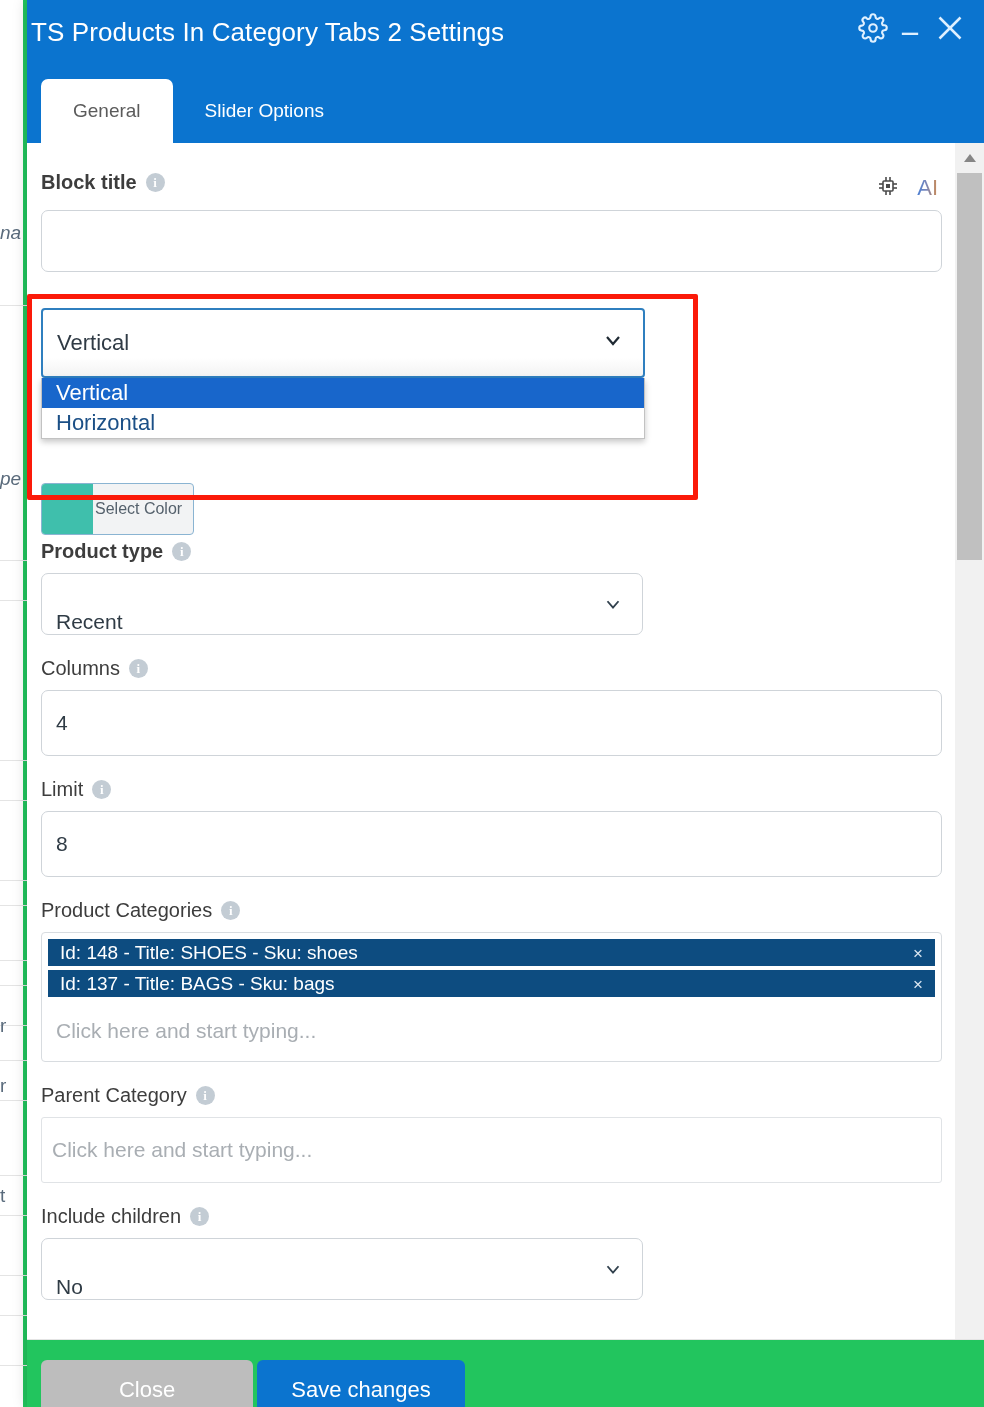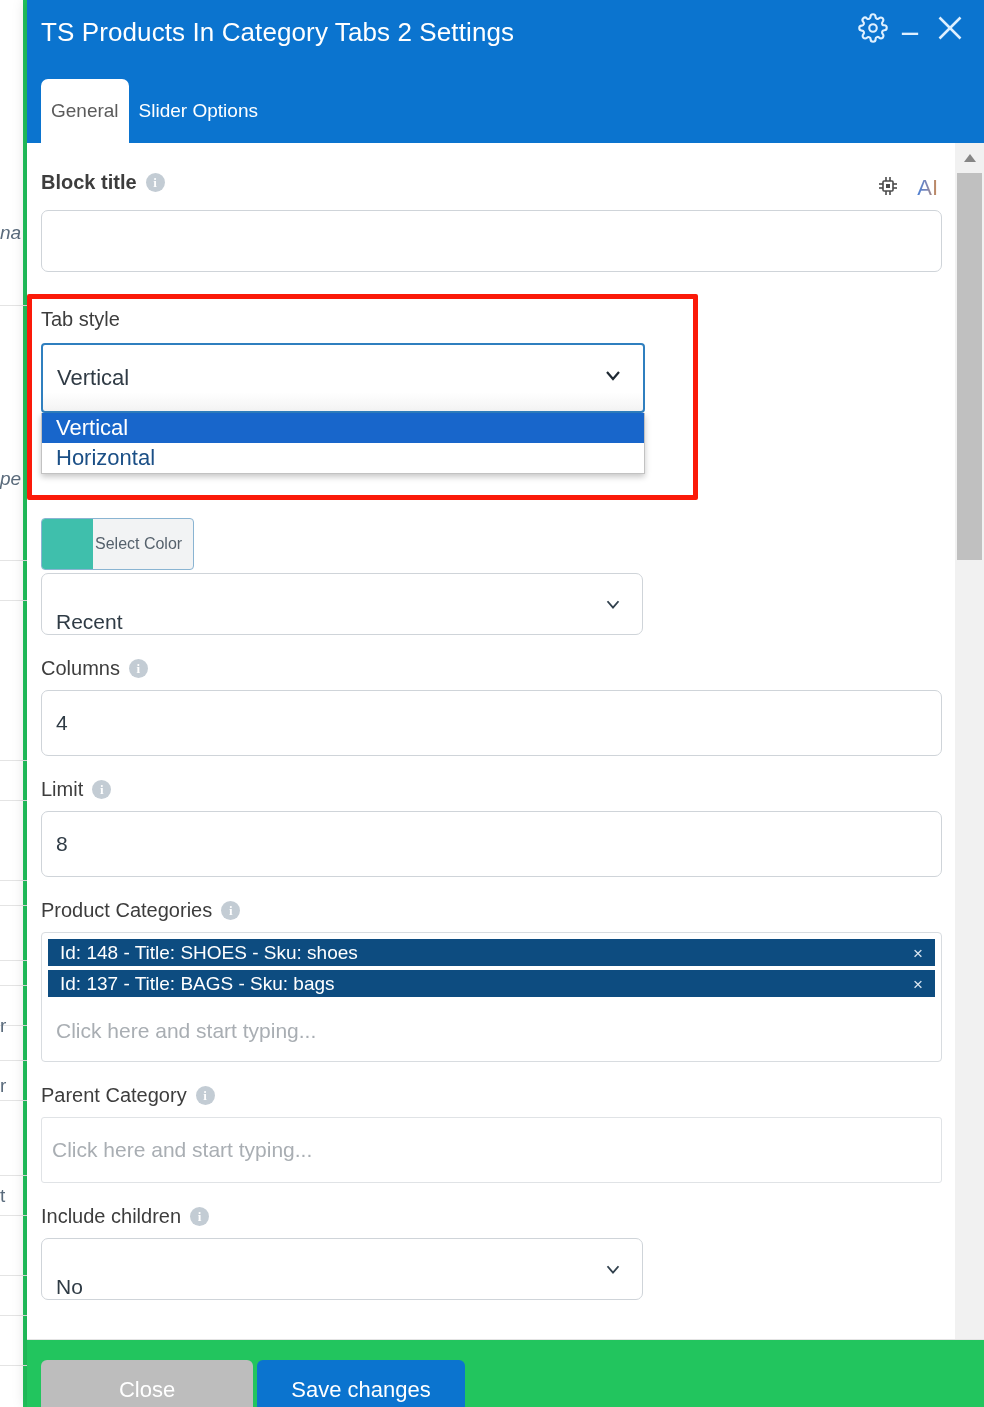--- a/index.html
+++ b/index.html
@@ -57,21 +57,21 @@
   }
 
   
   #modal-header {
     position: relative;
     height: 143px;
     background: #0b74cf;
   }
   #modal-title {
     position: absolute;
-    left: 14px;
+    left: 4px;
     top: 17px;
     font-size: 26px;
     color: #ffffff;
     letter-spacing: .1px;
   }
   #header-actions {
     position: absolute;
     right: 16px;
     top: 10px;
     display: flex;
@@ -91,21 +91,21 @@
   #tab-strip {
     position: absolute;
     left: 14px;
     bottom: 0;
     display: flex;
     align-items: flex-end;
     height: 64px;
   }
   .tab {
     font-size: 19px;
-    padding: 0 10px;
+    padding: 0 32px;
     height: 64px;
     display: flex;
     align-items: center;
     color: #ffffff;
     cursor: pointer;
     white-space: nowrap;
   }
   .tab.active {
     background: #ffffff;
     color: #5b5b5b;
@@ -498,23 +498,20 @@
             </span>
             <span id="ai-label">AI</span>
           </div>
         </div>
         <input class="text-input" style="height: 62px;" value="">
       </div>
 
       <div id="tabstyle-group" style="height:216px;">
         <div id="tabstyle-highlight"></div>
         <div id="tabstyle-inner">
-          <div class="field-label plain" style="margin-bottom:12px;">
-            <span>Tab style</span>
-          </div>
 
           <div style="position:relative; width:604px;">
             <div id="tabstyle-select">
               <span>Vertical</span>
               <span class="chev" style="position:absolute;right:18px;top:50%;transform:translateY(-50%);">
                 <svg width="24" height="24" viewBox="0 0 24 24" fill="none" stroke="#1f2a33" stroke-width="2.2">
                   <polyline points="6 9 12 16 18 9"></polyline>
                 </svg>
               </span>
             </div>

